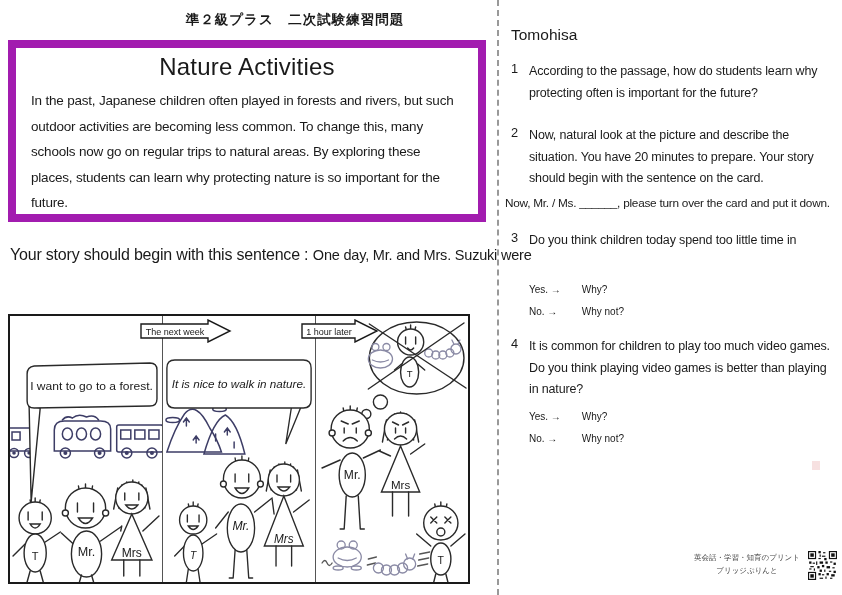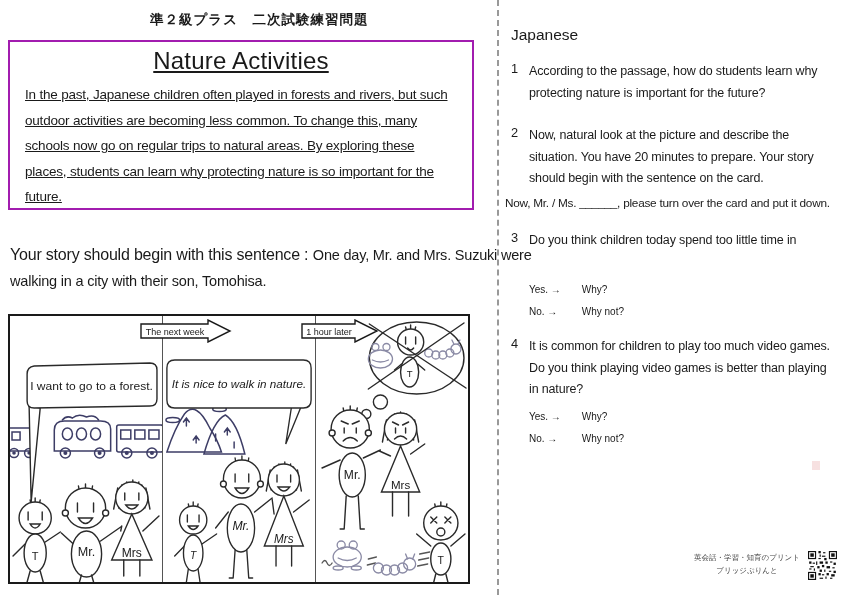--- a/index.html
+++ b/index.html
@@ -1,23 +1,23 @@
 <!DOCTYPE html>
 <html><head>
 <meta charset="utf-8">
 <style>
   html,body{margin:0;padding:0;background:#fff;}
   .sheet{position:relative;width:842px;height:595px;background:#fff;overflow:hidden;
          font-family:"Liberation Sans","DejaVu Sans",sans-serif;color:#1a1a1a;}
   
-  .hdr{position:absolute;left:150px;top:11px;width:290px;text-align:left;
+  .hdr{position:absolute;left:150px;top:11px;width:290px;text-align:center;
        font-size:13.5px;font-weight:600;letter-spacing:1px;}
   
   .card{position:absolute;left:8px;top:40px;width:462px;height:166px;
-        border:2px solid #a21caf;overflow:hidden;text-decoration:underline;}
+        border:8px solid #a21caf;overflow:hidden;}
   .card-title{text-align:center;font-size:24px;margin-top:5px;letter-spacing:.2px;}
   .passage{margin-top:7px;padding:0 15px;}
   .pline{white-space:nowrap;font-size:13.5px;letter-spacing:-.2px;line-height:25.5px;}
   
   .story{position:absolute;left:10px;top:246px;width:466px;}
   .story .l1{white-space:nowrap;}
   .story .prefix{font-size:16px;letter-spacing:-.2px;}
   .story .main{font-size:14.5px;letter-spacing:-.2px;}
   .story .l2{font-size:14.5px;letter-spacing:-.2px;margin-top:9px;}
   
@@ -75,21 +75,20 @@
       <div class="pline">places, students can learn why protecting nature is so important for the</div>
       <div class="pline">future.</div>
     </div>
   </div>
 
   <div class="story">
     <div class="l1">
       <span class="prefix">Your story should begin with this sentence :</span>
       <span class="main">One day, Mr. and Mrs. Suzuki were</span>
     </div>
-    <div class="l2 main">walking in a city with their son, Tomohisa.</div>
   </div>
 
   <div class="comic">
 
     <div class="panel">
       <svg viewBox="0 0 151 266" preserveAspectRatio="none">
 
         <g>
           <rect class="nv wh" x="-6" y="112" width="30" height="23" rx="2"></rect>
           <rect class="nv" x="2" y="116" width="8" height="8"></rect>
@@ -308,28 +307,28 @@
       <text x="35" y="15.5" text-anchor="middle" font-size="9" fill="#1a1a1a">The next week</text>
     </svg>
     <svg class="arrow a2" width="78" height="24" viewBox="0 0 78 24">
       <polygon points="1,5 54,5 54,1 76,12 54,23 54,19 1,19" fill="#fff" stroke="#1a1a1a" stroke-width="1.4"></polygon>
       <text x="28" y="15.5" text-anchor="middle" font-size="9" fill="#1a1a1a">1 hour later</text>
     </svg>
   </div>
 
   <div class="divider"></div>
 
-  <div class="qhead">Japanese</div>
+  <div class="qhead">Tomohisa</div>
 
   <div class="qitem" style="top:61px;">
     <div class="qrow">
       <div class="qnum">1</div>
       <div class="qlines">
         <div class="qline">According to the passage, how do students learn why</div>
-        <div class="qline">protecting nature is important for the future?</div>
+        <div class="qline">protecting often is important for the future?</div>
       </div>
     </div>
   </div>
 
   <div class="qitem" style="top:125px;">
     <div class="qrow">
       <div class="qnum">2</div>
       <div class="qlines">
         <div class="qline">Now, natural look at the picture and describe the</div>
         <div class="qline">situation. You have 20 minutes to prepare. Your story</div>

